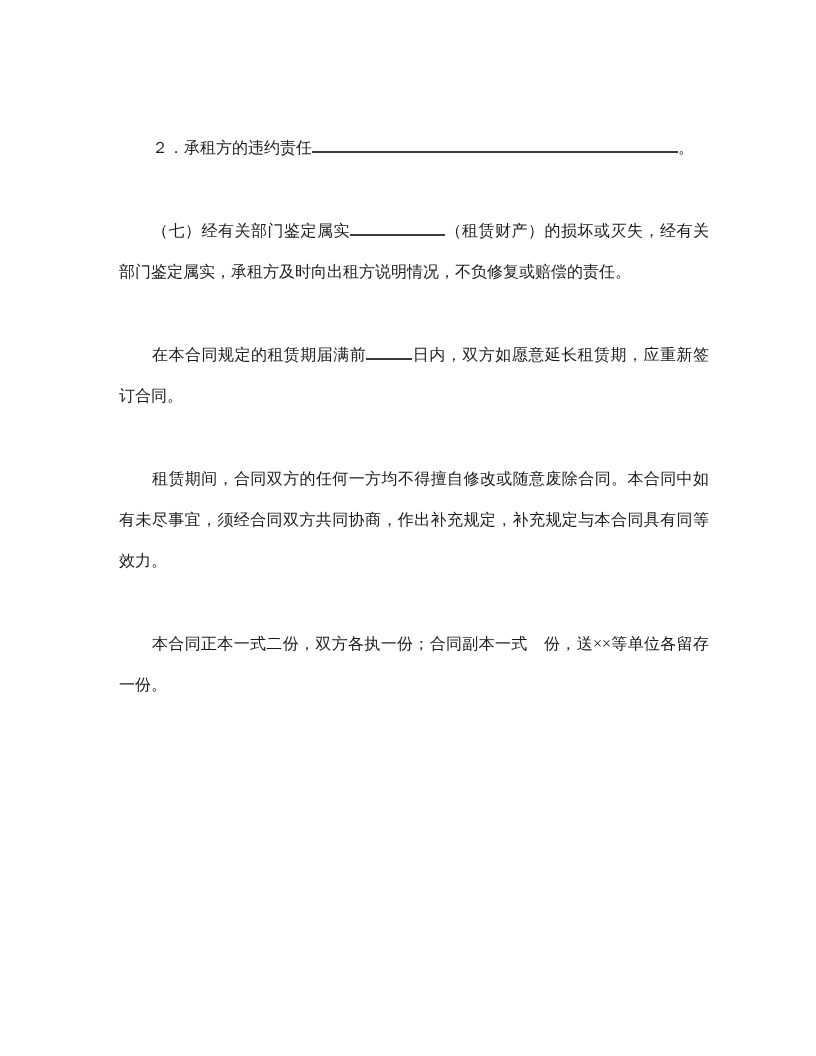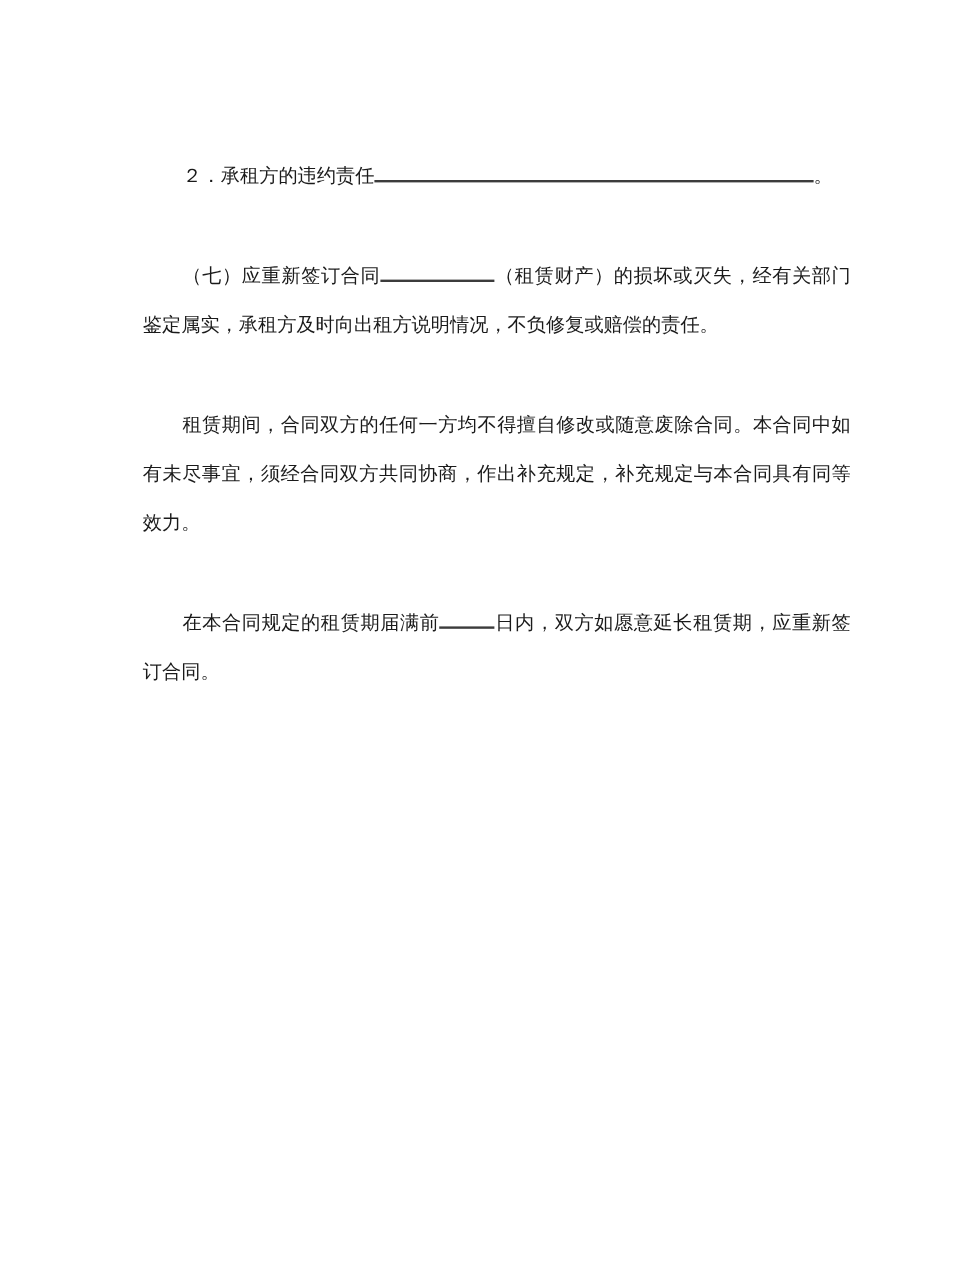--- a/index.html
+++ b/index.html
@@ -41,22 +41,23 @@
   .sig-line { text-indent: 0; }
   .sig-first { padding-left: 33px; }
 </style>
 </head>
 <body>
 
 <div class="page">
 
   <p class="para indent"><span>２．承租方的违约责任</span><span class="blank w-long1"></span><span>。</span></p>
 
-  <p class="para indent"><span>（七）应重新签订合同</span><span class="blank w-short1"></span><span>（租赁财产）的损坏或灭失，经有关部门鉴定属实，承租方及时向出租方说明情况，不负修复或赔偿的责任。</span></p>
+  <p class="para indent"><span>（七）经有关部门鉴定属实</span><span class="blank w-short1"></span><span>（租赁财产）的损坏或灭失，经有关部门鉴定属实，承租方及时向出租方说明情况，不负修复或赔偿的责任。</span></p>
 
+
+  <p class="para indent"><span>在本合同规定的租赁期届满前</span><span class="blank w-short2"></span><span>日内，双方如愿意延长租赁期，应重新签订合同。</span></p>
 
   <p class="para indent"><span>租赁期间，合同双方的任何一方均不得擅自修改或随意废除合同。本合同中如有未尽事宜，须经合同双方共同协商，作出补充规定，补充规定与本合同具有同等效力。</span></p>
 
-  <p class="para indent"><span>在本合同规定的租赁期届满前</span><span class="blank w-short2"></span><span>日内，双方如愿意延长租赁期，应重新签订合同。</span></p>
-
+  <p class="para indent"><span>本合同正本一式二份，双方各执一份；合同副本一式　份，送××等单位各留存一份。</span></p>
 
 
 </div>
 
 </body></html>

